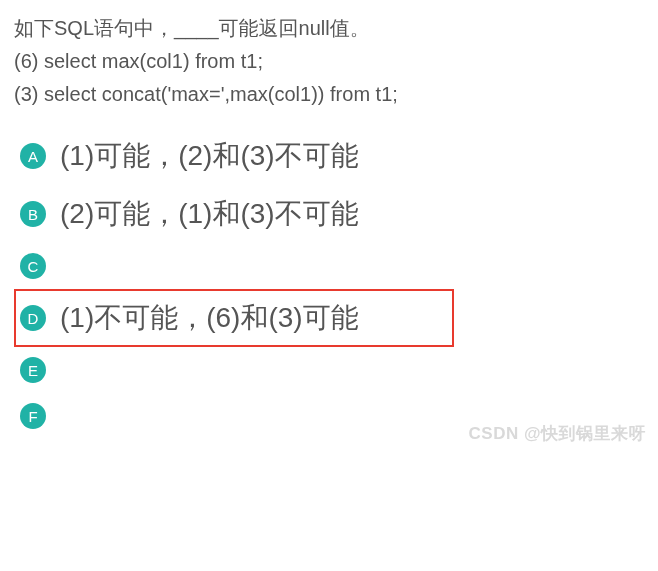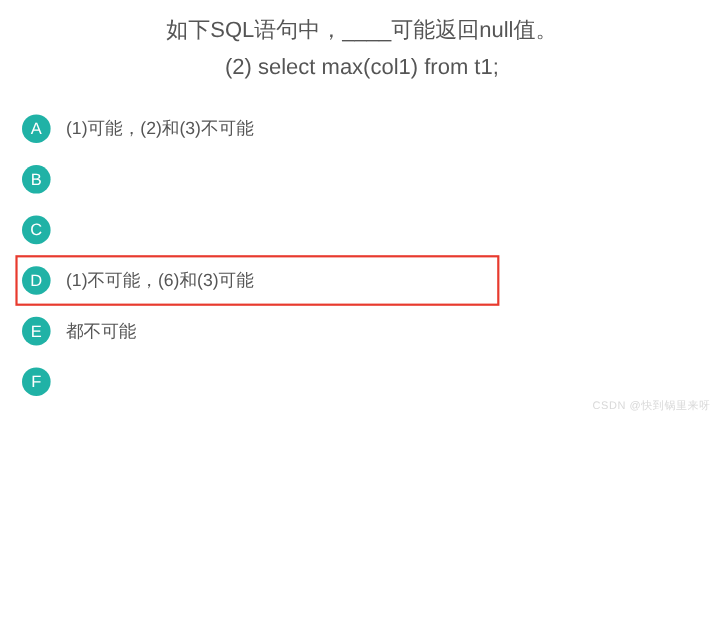--- a/index.html
+++ b/index.html
@@ -10,21 +10,21 @@
       width: 658px;
       color: #555;
       position: relative;
     }
     .question {
       font-size: 20px;
       line-height: 1.65;
       color: #555;
       margin-bottom: 16px;
     }
-    .q-line { display: block; text-align: center; }
+    .q-line { display: block; }
     .options {
       display: flex;
       flex-direction: column;
       gap: 0;
     }
     .option {
       display: flex;
       align-items: center;
       padding: 10px 6px;
       gap: 14px;
@@ -42,63 +42,65 @@
       background: #20b2a6;
       color: #fff;
       font-size: 15px;
       font-weight: 500;
       display: flex;
       align-items: center;
       justify-content: center;
       flex-shrink: 0;
     }
     .opt-text {
-      font-size: 16px;
+      font-size: 28px;
       color: #555;
     }
     .watermark {
       position: absolute;
       right: 12px;
       bottom: 6px;
-      font-size: 10px;
+      font-size: 17px;
       color: #d9d9d9;
       letter-spacing: 0.5px;
+      font-weight: bold;
     }
   </style>
 </head>
 <body>
 
 <div class="question">
   <span class="q-line">如下SQL语句中，____可能返回null值。</span>
-  <span class="q-line">(2) select max(col1) from t1;</span>
+  <span class="q-line">(6) select max(col1) from t1;</span>
+  <span class="q-line">(3) select concat('max=',max(col1)) from t1;</span>
 </div>
 
 <div class="options">
 
   <div class="option">
     <span class="bullet">A</span>
     <span class="opt-text">(1)可能，(2)和(3)不可能</span>
   </div>
 
   <div class="option">
     <span class="bullet">B</span>
+    <span class="opt-text">(2)可能，(1)和(3)不可能</span>
   </div>
 
   <div class="option">
     <span class="bullet">C</span>
   </div>
 
   <div class="option highlight">
     <span class="bullet">D</span>
     <span class="opt-text">(1)不可能，(6)和(3)可能</span>
   </div>
 
   <div class="option">
     <span class="bullet">E</span>
-    <span class="opt-text">都不可能</span>
   </div>
 
   <div class="option">
     <span class="bullet">F</span>
   </div>
 
 </div>
 
 <div class="watermark">CSDN @快到锅里来呀</div>
 

